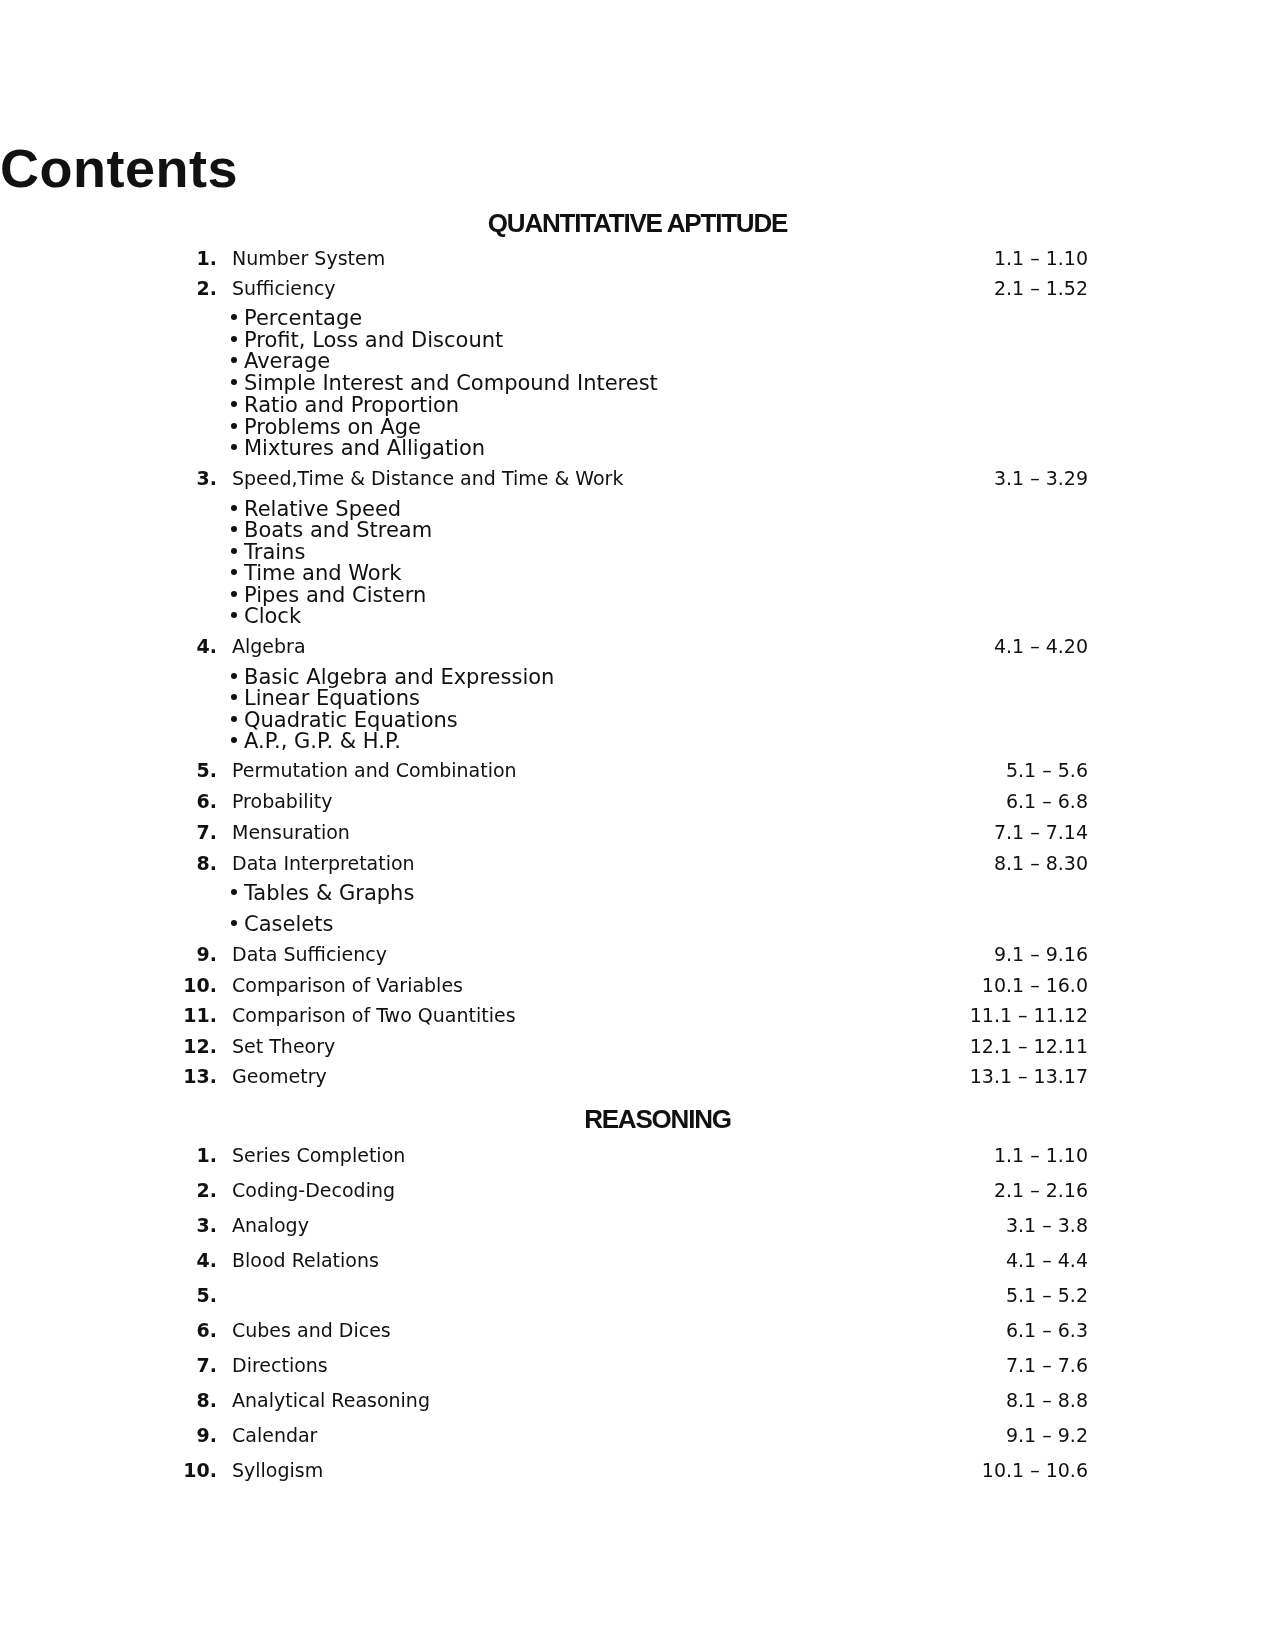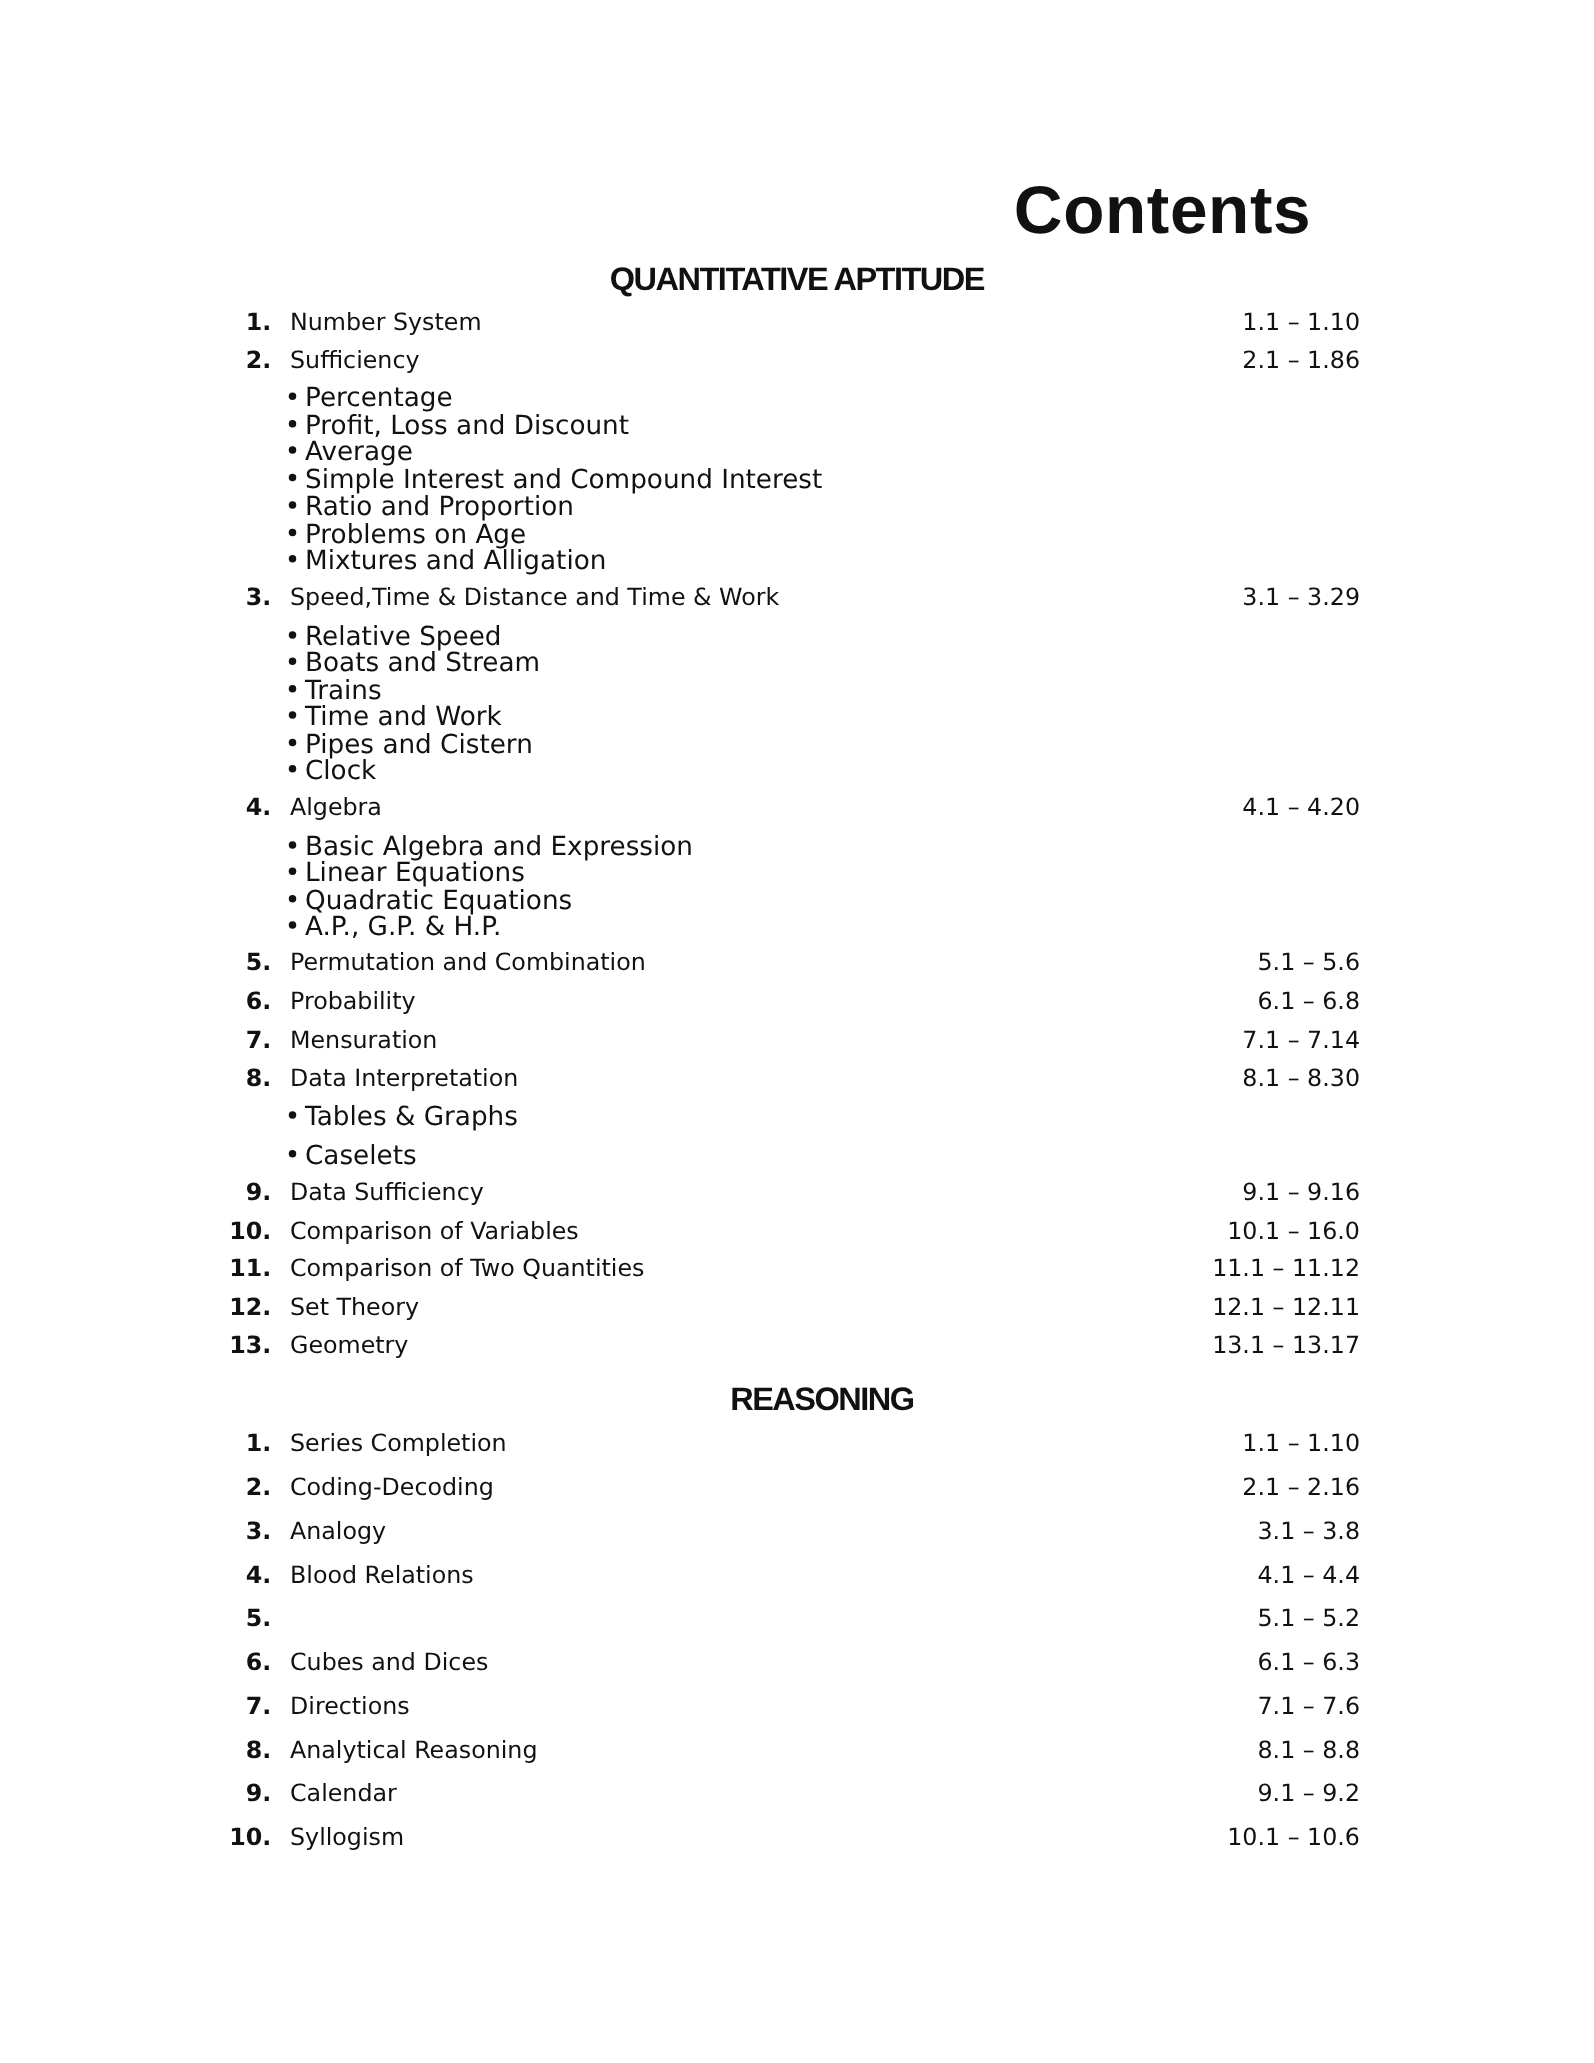--- a/index.html
+++ b/index.html
@@ -1,18 +1,18 @@
 <!DOCTYPE html>
 <html><head>
 <meta charset="utf-8">
 <style>
   html, body { margin:0; padding:0; background:#ffffff; }
   body { width:1275px; height:1650px; position:relative; overflow:hidden; color:#111; }
   .title {
-    position:absolute; left:0; width:1049px; top:136px; text-align:right;
+    position:absolute; left:0; width:1049px; top:136px; text-align:left;
     font-family:"Liberation Sans", sans-serif; font-weight:bold; font-size:54px; line-height:64px;
     letter-spacing:0.5px;
   }
   .section-heading {
     position:absolute; left:0; width:1275px; text-align:center;
     font-family:"Liberation Sans", sans-serif; font-weight:bold; font-size:26px; line-height:30px;
     letter-spacing:-1.2px;
   }
   #qa-heading { top:208px; }
   #rs-heading { top:1104px; left:20px; }
@@ -33,21 +33,21 @@
   <div class="section-heading" id="rs-heading">REASONING</div>
   <div id="toc">
       <div class="row" style="top: 245px;">
         <span class="num">1.</span>
         <span class="label">Number System</span>
         <span class="pages">1.1 – 1.10</span>
       </div>
       <div class="row" style="top: 275px;">
         <span class="num">2.</span>
         <span class="label">Sufficiency</span>
-        <span class="pages">2.1 – 1.86</span>
+        <span class="pages">2.1 – 1.52</span>
       </div>
       <div class="bullet" style="top: 306px;"><span class="dot"></span><span>Percentage</span></div>
       <div class="bullet" style="top: 328px;"><span class="dot"></span><span>Profit, Loss and Discount</span></div>
       <div class="bullet" style="top: 349px;"><span class="dot"></span><span>Average</span></div>
       <div class="bullet" style="top: 371px;"><span class="dot"></span><span>Simple Interest and Compound Interest</span></div>
       <div class="bullet" style="top: 393px;"><span class="dot"></span><span>Ratio and Proportion</span></div>
       <div class="bullet" style="top: 415px;"><span class="dot"></span><span>Problems on Age</span></div>
       <div class="bullet" style="top: 436px;"><span class="dot"></span><span>Mixtures and Alligation</span></div>
       <div class="row" style="top: 465px;">
         <span class="num">3.</span>

